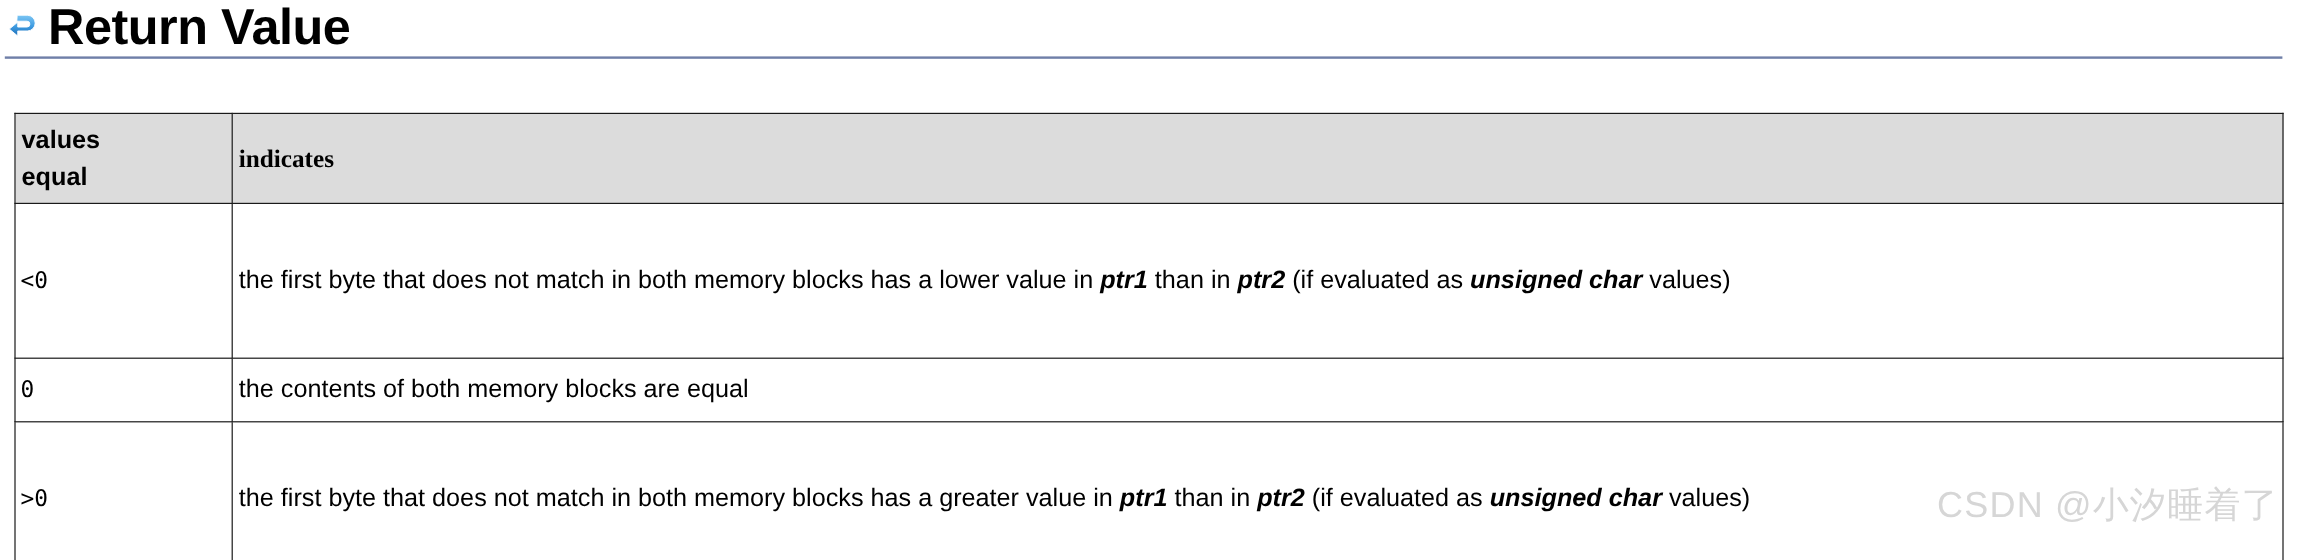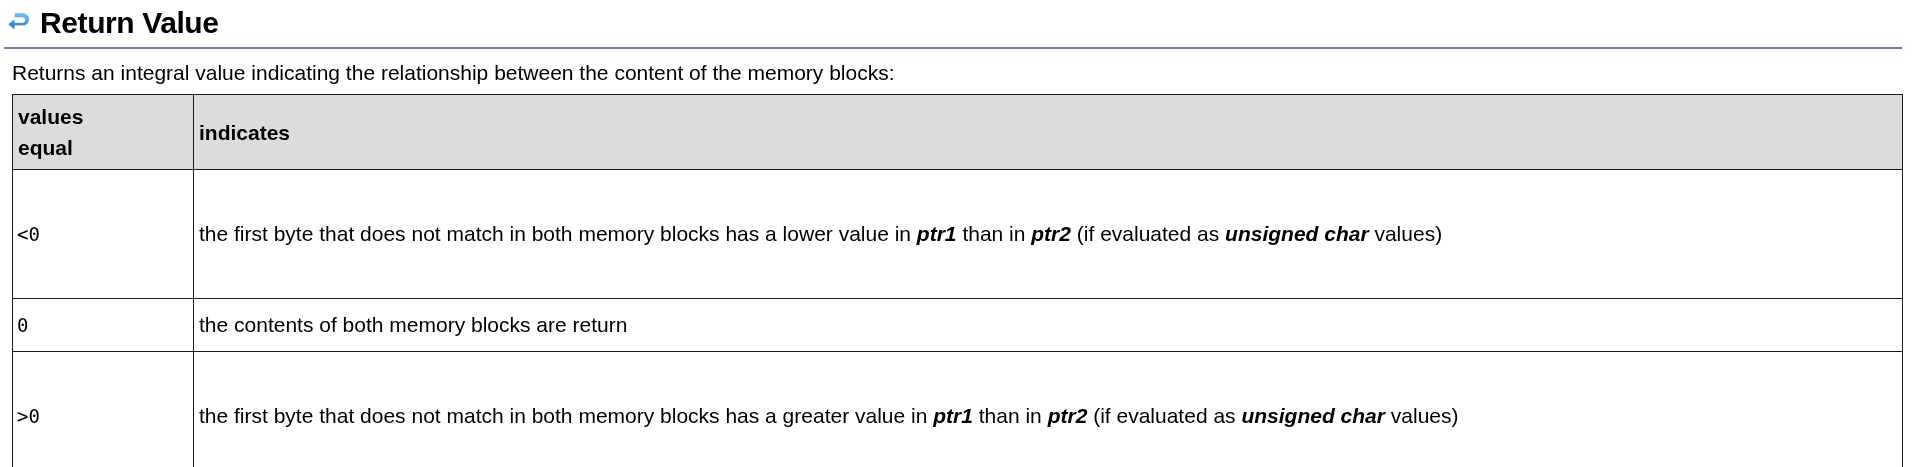--- a/index.html
+++ b/index.html
@@ -32,21 +32,21 @@
     height: 44px;
     box-sizing: border-box;
   }
   .return-icon {
     width: 30px;
     height: 30px;
     flex: 0 0 30px;
     display: block;
   }
   .section-title {
-    font-size: 30px;
+    font-size: 42px;
     font-weight: bold;
     letter-spacing: -0.4px;
     line-height: 36px;
     color: #000;
     white-space: nowrap;
   }
   .heading-rule {
     height: 2px;
     background: #6f7fa8;
     margin: 3px 6px 0 4px;
@@ -88,20 +88,21 @@
   }
   th.head-value {
     padding: 6px 0 6px 5px;
     vertical-align: top;
     height: 72px;
     box-sizing: border-box;
   }
   th.head-indicates {
     padding: 0 0 0 5px;
     vertical-align: middle;
+    font-family: Liberation Serif, serif;
   }
 
   td.cell-value {
     font-family: "DejaVu Sans Mono", monospace;
     font-size: 19px;
     line-height: 24px;
     padding: 0 0 0 4px;
     color: #000;
   }
   td.cell-desc {
@@ -147,21 +148,20 @@
           </linearGradient>
         </defs>
         <path d="M11 5 h9 a7 7 0 0 1 0 14 h-8.5 v4.5 l-7.5 -6.2 l7.5 -6.2 v4.4 h8.2 a2.6 2.6 0 0 0 0 -5.2 h-9 z" fill="url(#blueGrad)" stroke="#ffffff" stroke-width="0.8"></path>
       </svg>
     </span>
     <span class="section-title">Return Value</span>
   </div>
 
   <div class="heading-rule"></div>
 
-  <div class="intro">Returns an integral value indicating the relationship between the content of the memory blocks:</div>
 
   <table class="rv-table">
     <colgroup>
       <col class="col-value">
       <col>
     </colgroup>
     <thead>
       <tr>
         <th class="head-value">
           <div>values</div>
@@ -170,23 +170,24 @@
         <th class="head-indicates">indicates</th>
       </tr>
     </thead>
     <tbody>
       <tr class="row-tall">
         <td class="cell-value">&lt;0</td>
         <td class="cell-desc">the first byte that does not match in both memory blocks has a lower value in <b>ptr1</b> than in <b>ptr2</b> (if evaluated as <b>unsigned char</b> values)</td>
       </tr>
       <tr class="row-short">
         <td class="cell-value">0</td>
-        <td class="cell-desc">the contents of both memory blocks are return</td>
+        <td class="cell-desc">the contents of both memory blocks are equal</td>
       </tr>
       <tr class="row-tall">
         <td class="cell-value">&gt;0</td>
         <td class="cell-desc">the first byte that does not match in both memory blocks has a greater value in <b>ptr1</b> than in <b>ptr2</b> (if evaluated as <b>unsigned char</b> values)</td>
       </tr>
     </tbody>
   </table>
 
+  <div class="watermark">CSDN @小汐睡着了</div>
 
 </div>
 
 </body></html>

